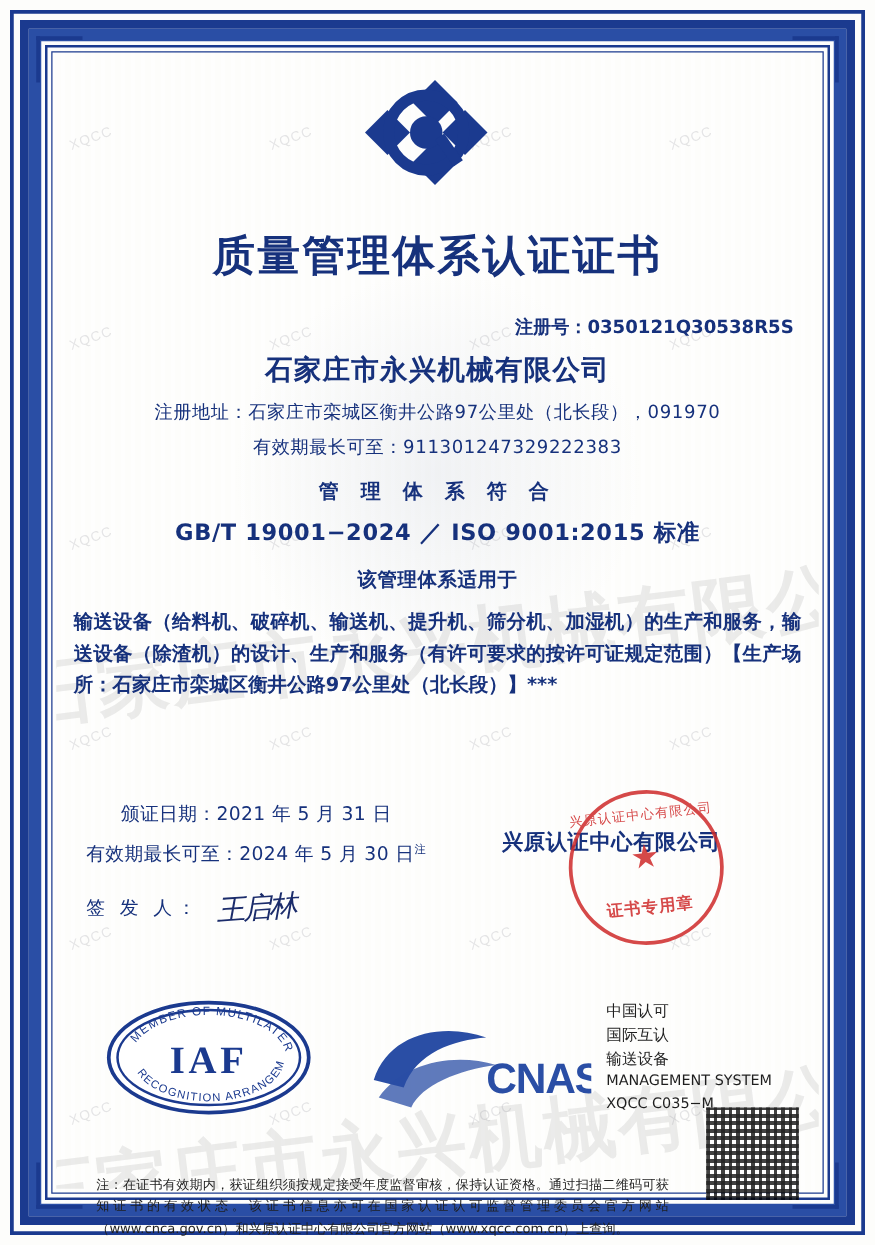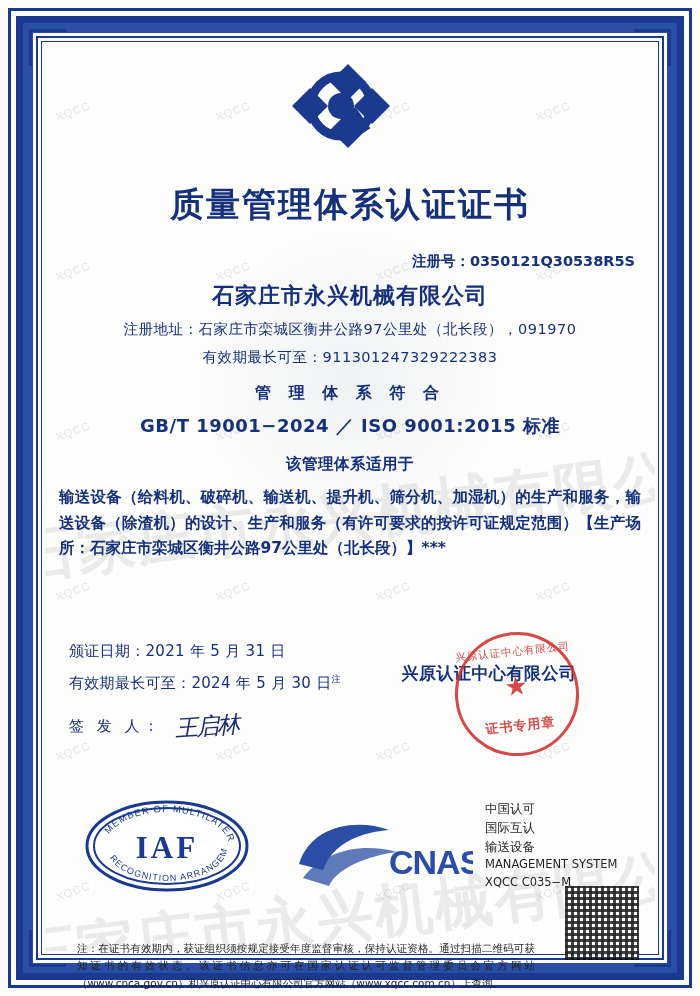--- a/index.html
+++ b/index.html
@@ -191,28 +191,28 @@
   }
 
   .dates {
     position: absolute;
     left: 14px;
     top: 592px;
     font-size: 15px;
     color: #16317c;
     font-family: "DejaVu Sans", sans-serif;
   }
-  .dates .row { margin-bottom: 12px; letter-spacing: .3px; }
+  .dates .row { margin-bottom: 12px; letter-spacing: .3px; text-align: center; }
   .dates sup { font-size: 9px; }
   .signer-row {
     display: flex;
     align-items: center;
     margin-top: 18px;
   }
-  .signer-label { letter-spacing: 4px; }
+  .signer-label { letter-spacing: 4px; font-family: Liberation Serif, serif; }
   .signature {
     margin-left: 12px;
     font-family: "DejaVu Serif", serif;
     font-size: 23px;
     font-style: italic;
     color: #1b2c6b;
     transform: rotate(-4deg);
     letter-spacing: -2px;
   }
 

